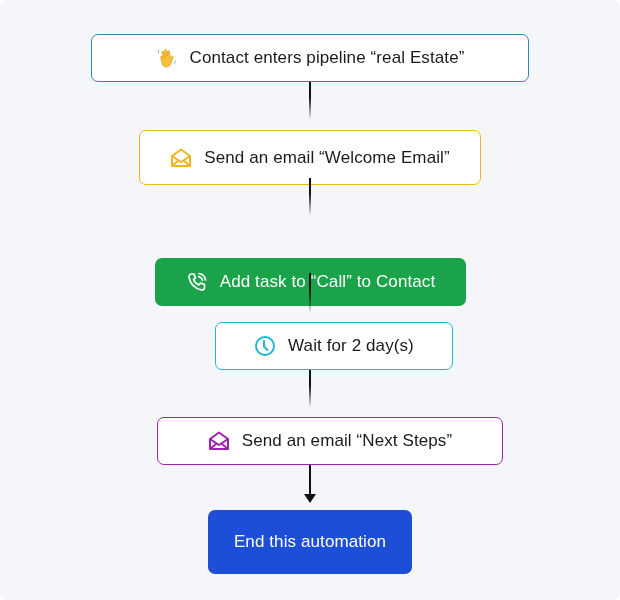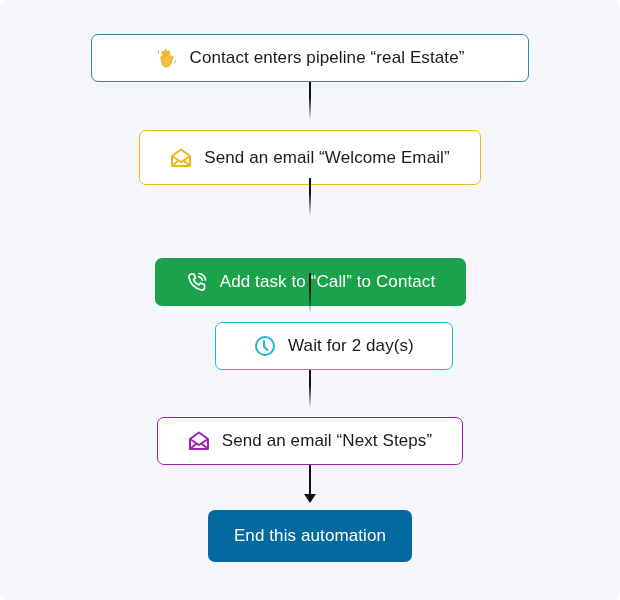--- a/index.html
+++ b/index.html
@@ -8,22 +8,22 @@
   .node { position: absolute; box-sizing: border-box; border-radius: 7px; display: flex; align-items: center; justify-content: center; gap: 12px; font-size: 17px; color: #1b1b1f; background: #ffffff; }
   .node .icon { display: inline-flex; width: 22px; height: 22px; align-items: center; justify-content: center; }
   .node .label { white-space: nowrap; letter-spacing: 0.1px; }
   .conn { position: absolute; left: 309px; width: 2px; background: linear-gradient(#111 0%, #111 40%, rgba(17,17,17,0) 100%); }
   .arrow-line { position: absolute; left: 309px; width: 2px; background: #111; }
   .arrow-head { position: absolute; left: 304px; width: 0; height: 0; border-left: 6px solid transparent; border-right: 6px solid transparent; border-top: 9px solid #111; }
   #n1 { left: 91px; top: 34px; width: 438px; height: 48px; border: 1.5px solid #2f86b1; }
   #n2 { left: 139px; top: 130px; width: 342px; height: 55px; border: 1.5px solid #f0b51b; }
   #n3 { left: 155px; top: 225px; width: 311px; height: 48px; background: #1aa34a; color: #ffffff; border: none; margin-top: 33px; }
   #n4 { left: 191px; top: 322px; width: 238px; height: 48px; border: 1.5px solid #22b5d0; margin-left: 24px; }
-  #n5 { left: 157px; top: 417px; width: 306px; height: 48px; border: 1.5px solid #a020b0; }
-  #n6 { left: 208px; top: 510px; width: 204px; height: 52px; background: #0369a1; color: #ffffff; border: none; align-items: center; }
+  #n5 { left: 157px; top: 417px; width: 346px; height: 48px; border: 1.5px solid #a020b0; }
+  #n6 { left: 208px; top: 510px; width: 204px; height: 64px; background: #1d4ed8; color: #ffffff; border: none; align-items: center; }
 </style>
 </head>
 <body>
 
 <div class="canvas">
 
   <div class="node" id="n1">
     <span class="icon">
       <svg width="22" height="22" viewBox="0 0 22 22">
         <path d="M5 12 C4 9 6 8 7 10 L8 12 L6 6 C5.5 4 7.5 3.5 8 5.5 L9.5 10 L8.5 4 C8.2 2 10.2 1.8 10.6 3.8 L11.8 9.5 L11.6 5 C11.6 3.2 13.6 3.2 13.7 5 L14.2 11 C15 9 17 8.5 17.2 10 C16.5 12 15.5 14.5 15 16.5 C14 20 10 21 7.5 19 C6 17.5 5.8 15 5 12 Z" fill="#f6c23e" stroke="#e09b12" stroke-width="0.7"></path>

